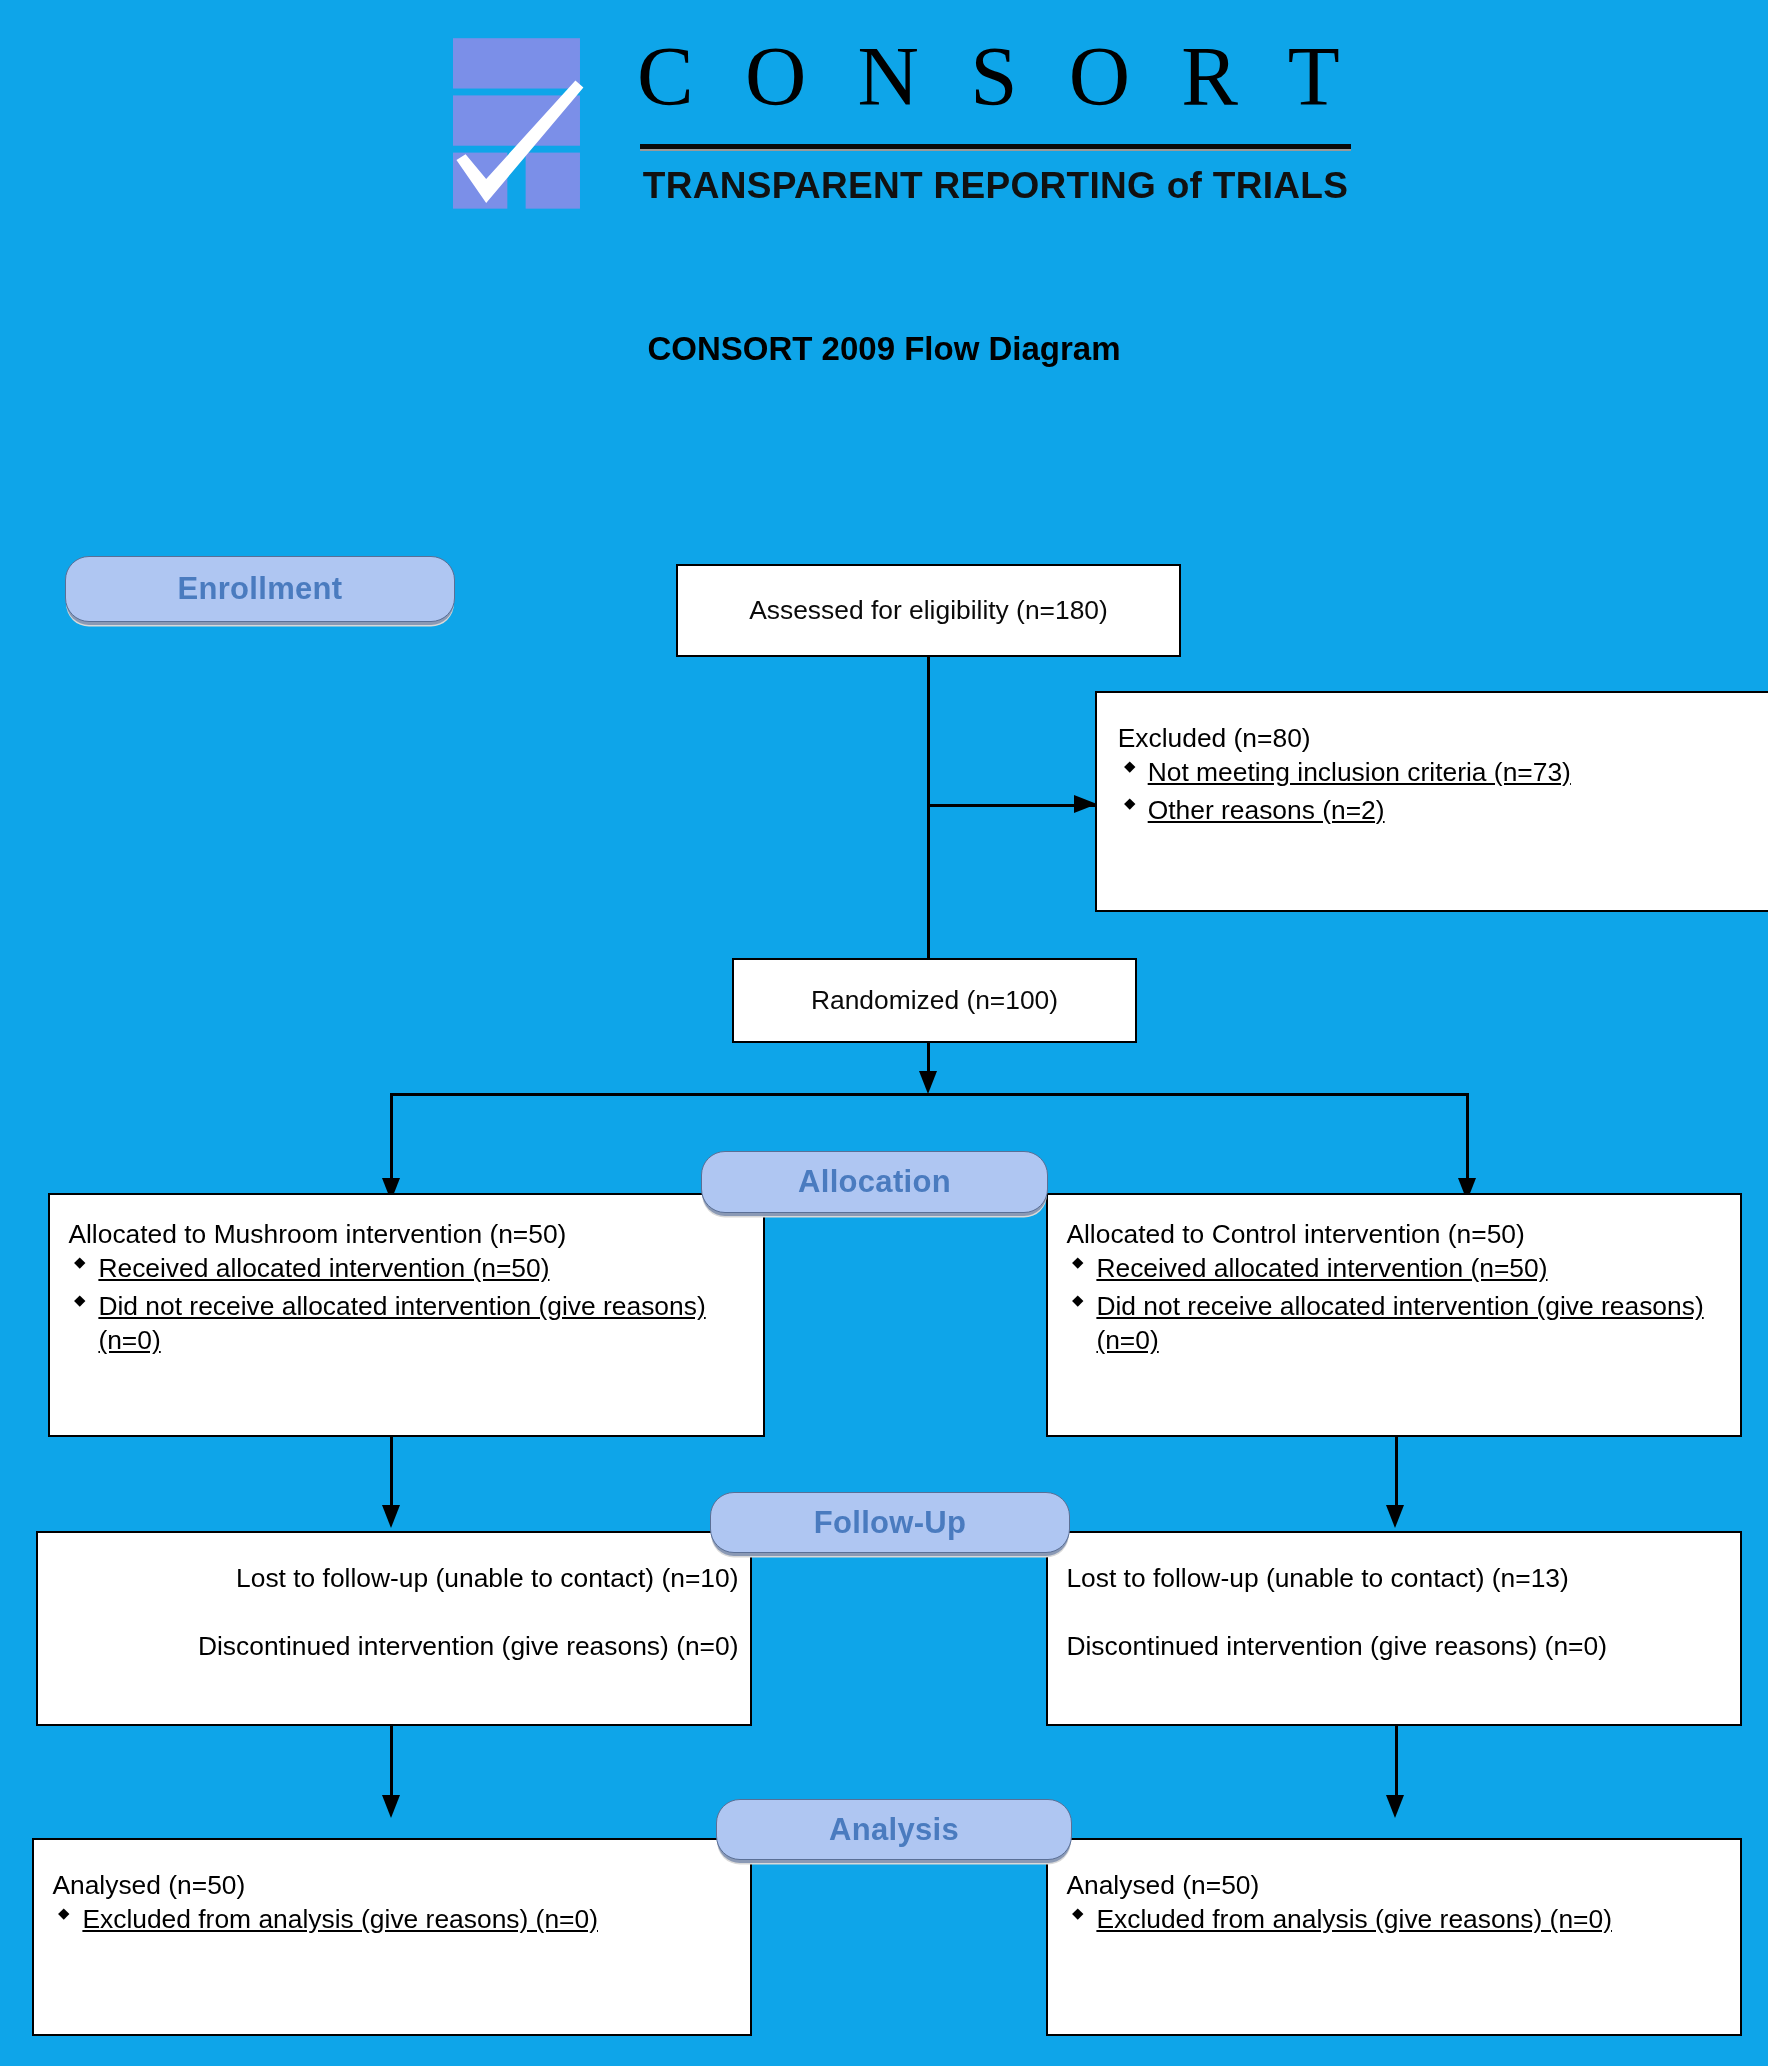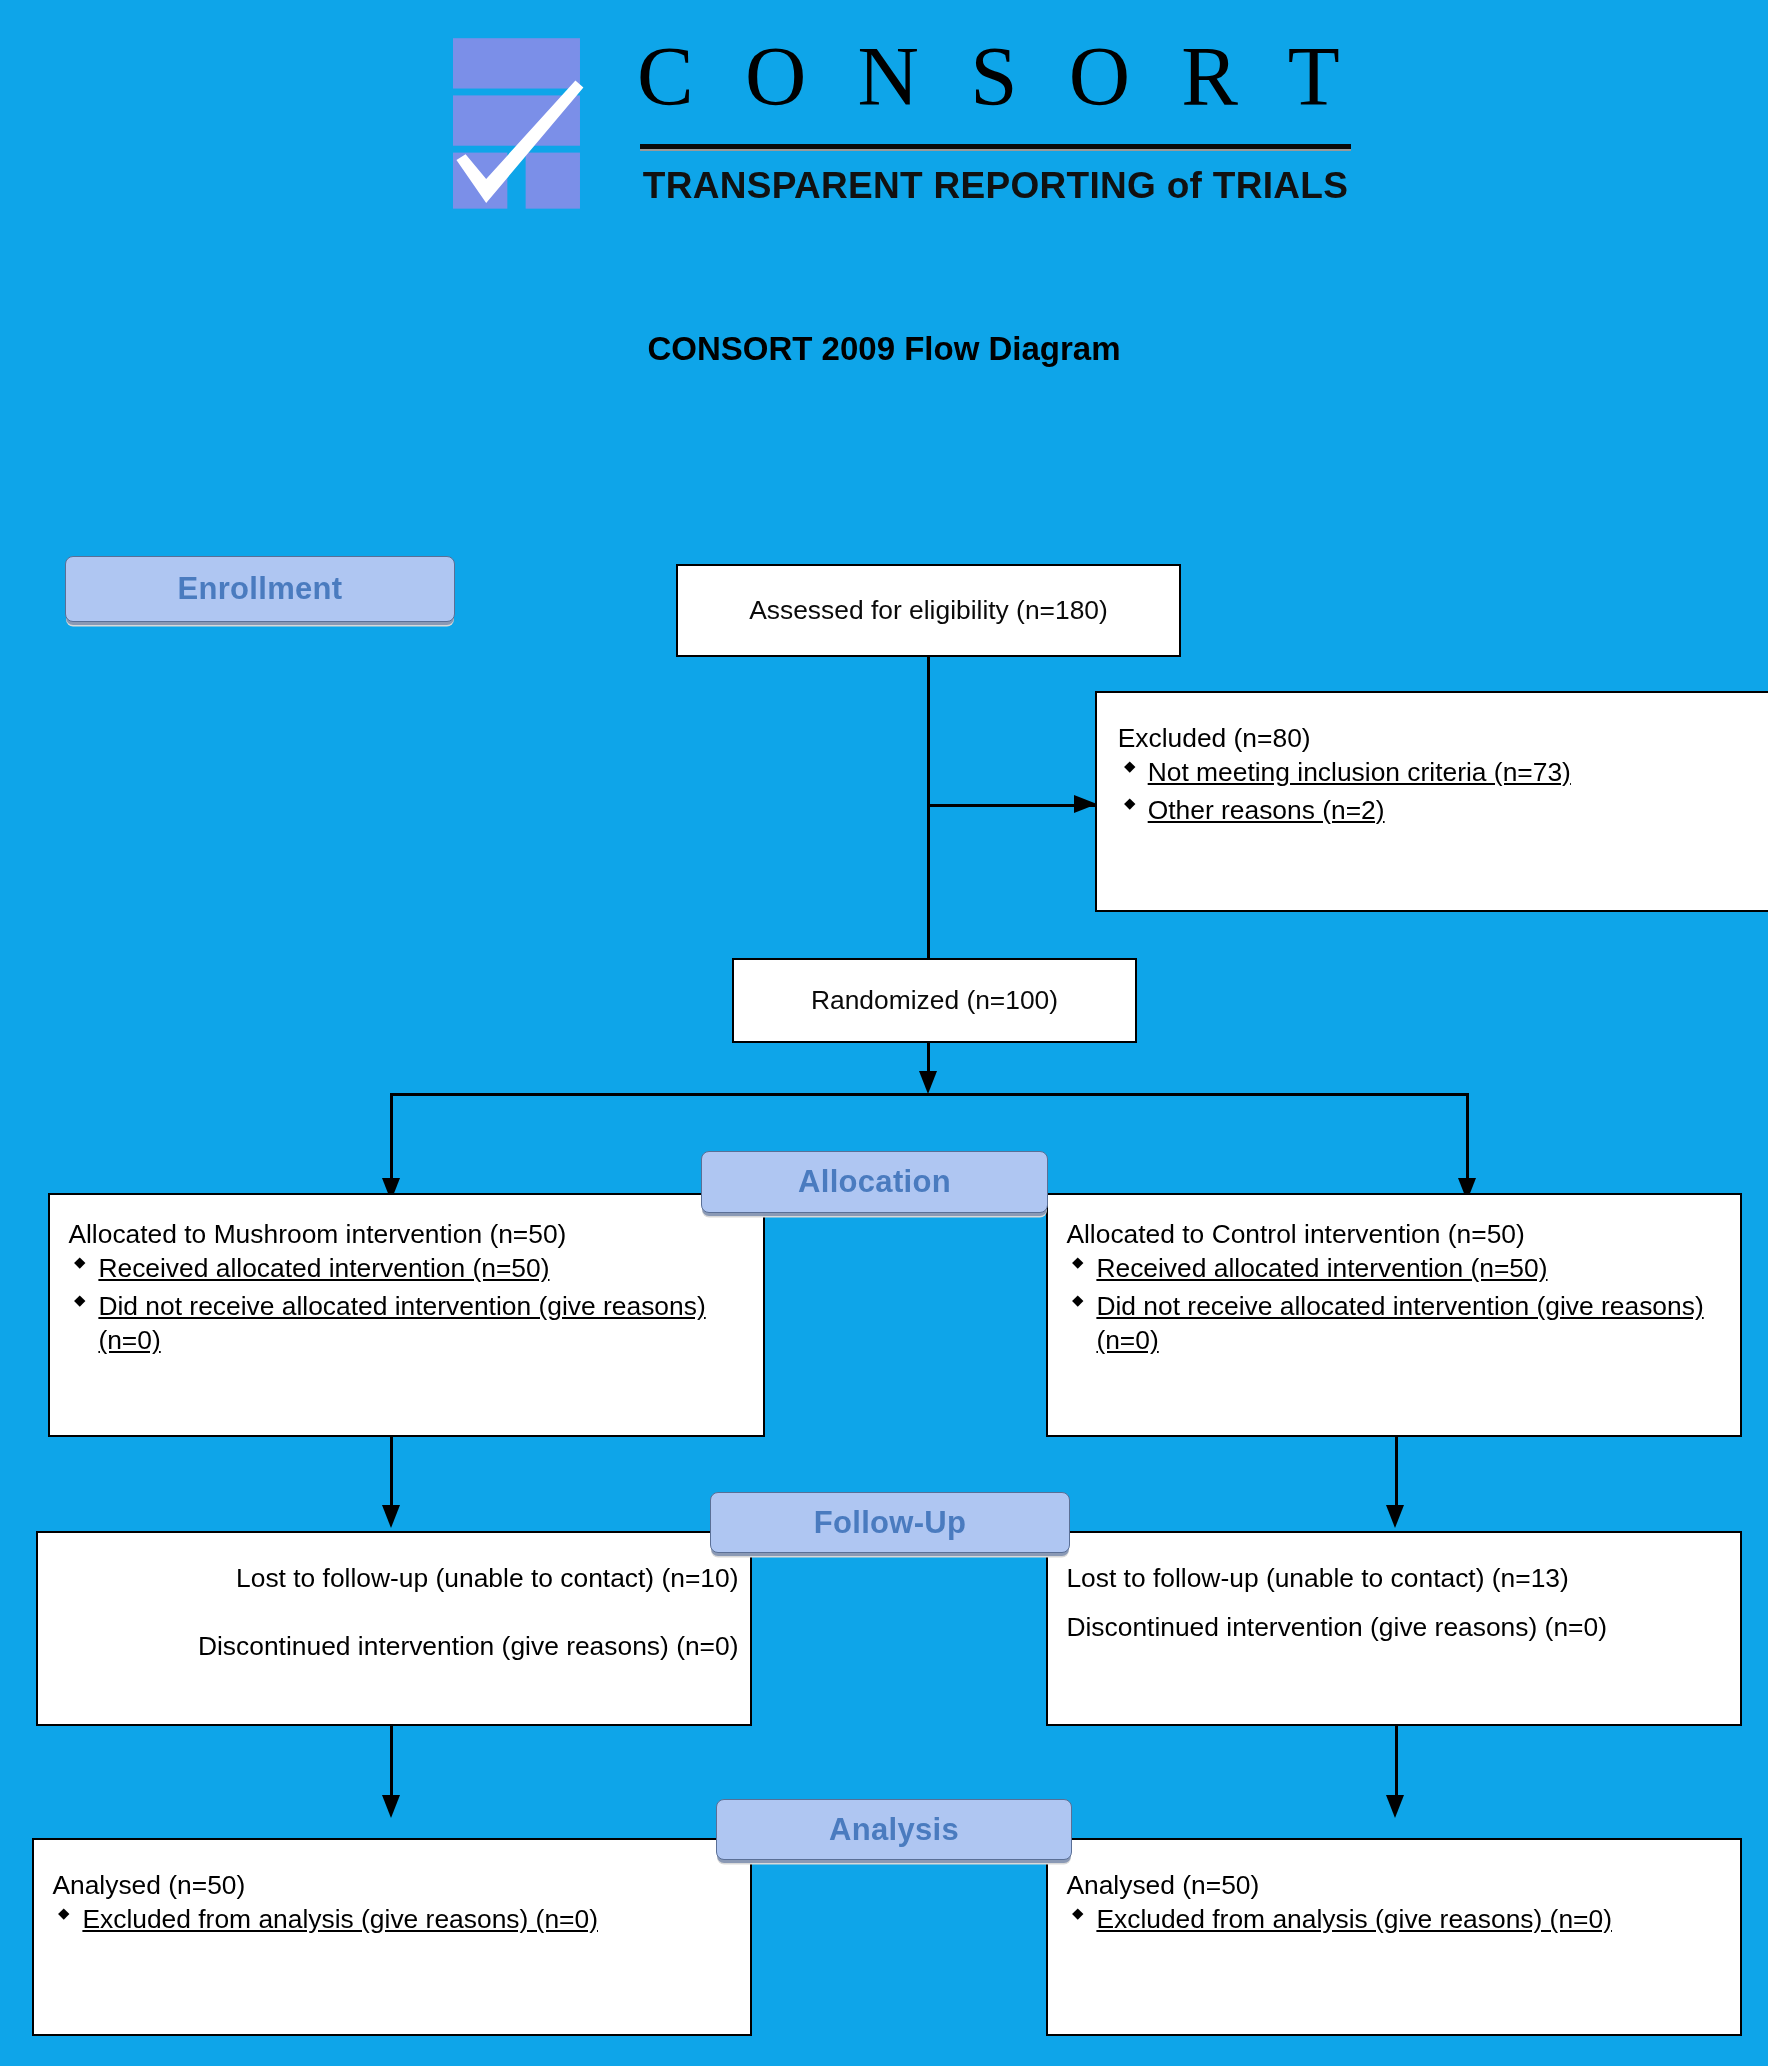--- a/index.html
+++ b/index.html
@@ -136,21 +136,21 @@
     line-height: 1.30;
     margin: 0;
   }
 
   
   .stage-pill {
     position: absolute;
     box-sizing: border-box;
     background: #AFC6F2;
     border: 1.1px solid #5a6f96;
-    border-radius: 8px;
+    border-radius: 24px;
     box-shadow: 0 4px 0 -1.1px #8a99b5, 0 5.7px 0 -1.1px #d9d9d9;
     display: flex;
     align-items: center;
     justify-content: center;
     z-index: 5;
   }
   .stage-pill span {
     font-size: 31px;
     font-weight: 700;
     color: #4A7BBF;
@@ -295,21 +295,21 @@
 
   <div class="fbox" style="left:36px; top:1531px; width:716px; height:195px;">
     <div style="padding:27.5px 11.5px 0 18.4px;text-align:right;">
       <p class="plain-line" style="margin-bottom:34px;">Lost to follow-up (unable to contact) (n=10)</p>
       <p class="plain-line">Discontinued intervention (give reasons) (n=0)</p>
     </div>
   </div>
 
   <div class="fbox" style="left:1046px; top:1531px; width:696px; height:195px;">
     <div style="padding:27.5px 11.5px 0 18.4px;">
-      <p class="plain-line" style="margin-bottom:15px;">Lost to follow-up (unable to contact) (n=13)</p>
+      <p class="plain-line" style="margin-bottom:34px;">Lost to follow-up (unable to contact) (n=13)</p>
       <p class="plain-line">Discontinued intervention (give reasons) (n=0)</p>
     </div>
   </div>
 
   <div class="vline" style="left:390px; top:1726px; height:75px;"></div>
   <div class="arrow-down" style="left:382px; top:1795px;"></div>
   <div class="vline" style="left:1395px; top:1726px; height:75px;"></div>
   <div class="arrow-down" style="left:1386px; top:1795px;"></div>
 
   <div class="stage-pill" style="left:716px; top:1799px; width:356px; height:61px;">

